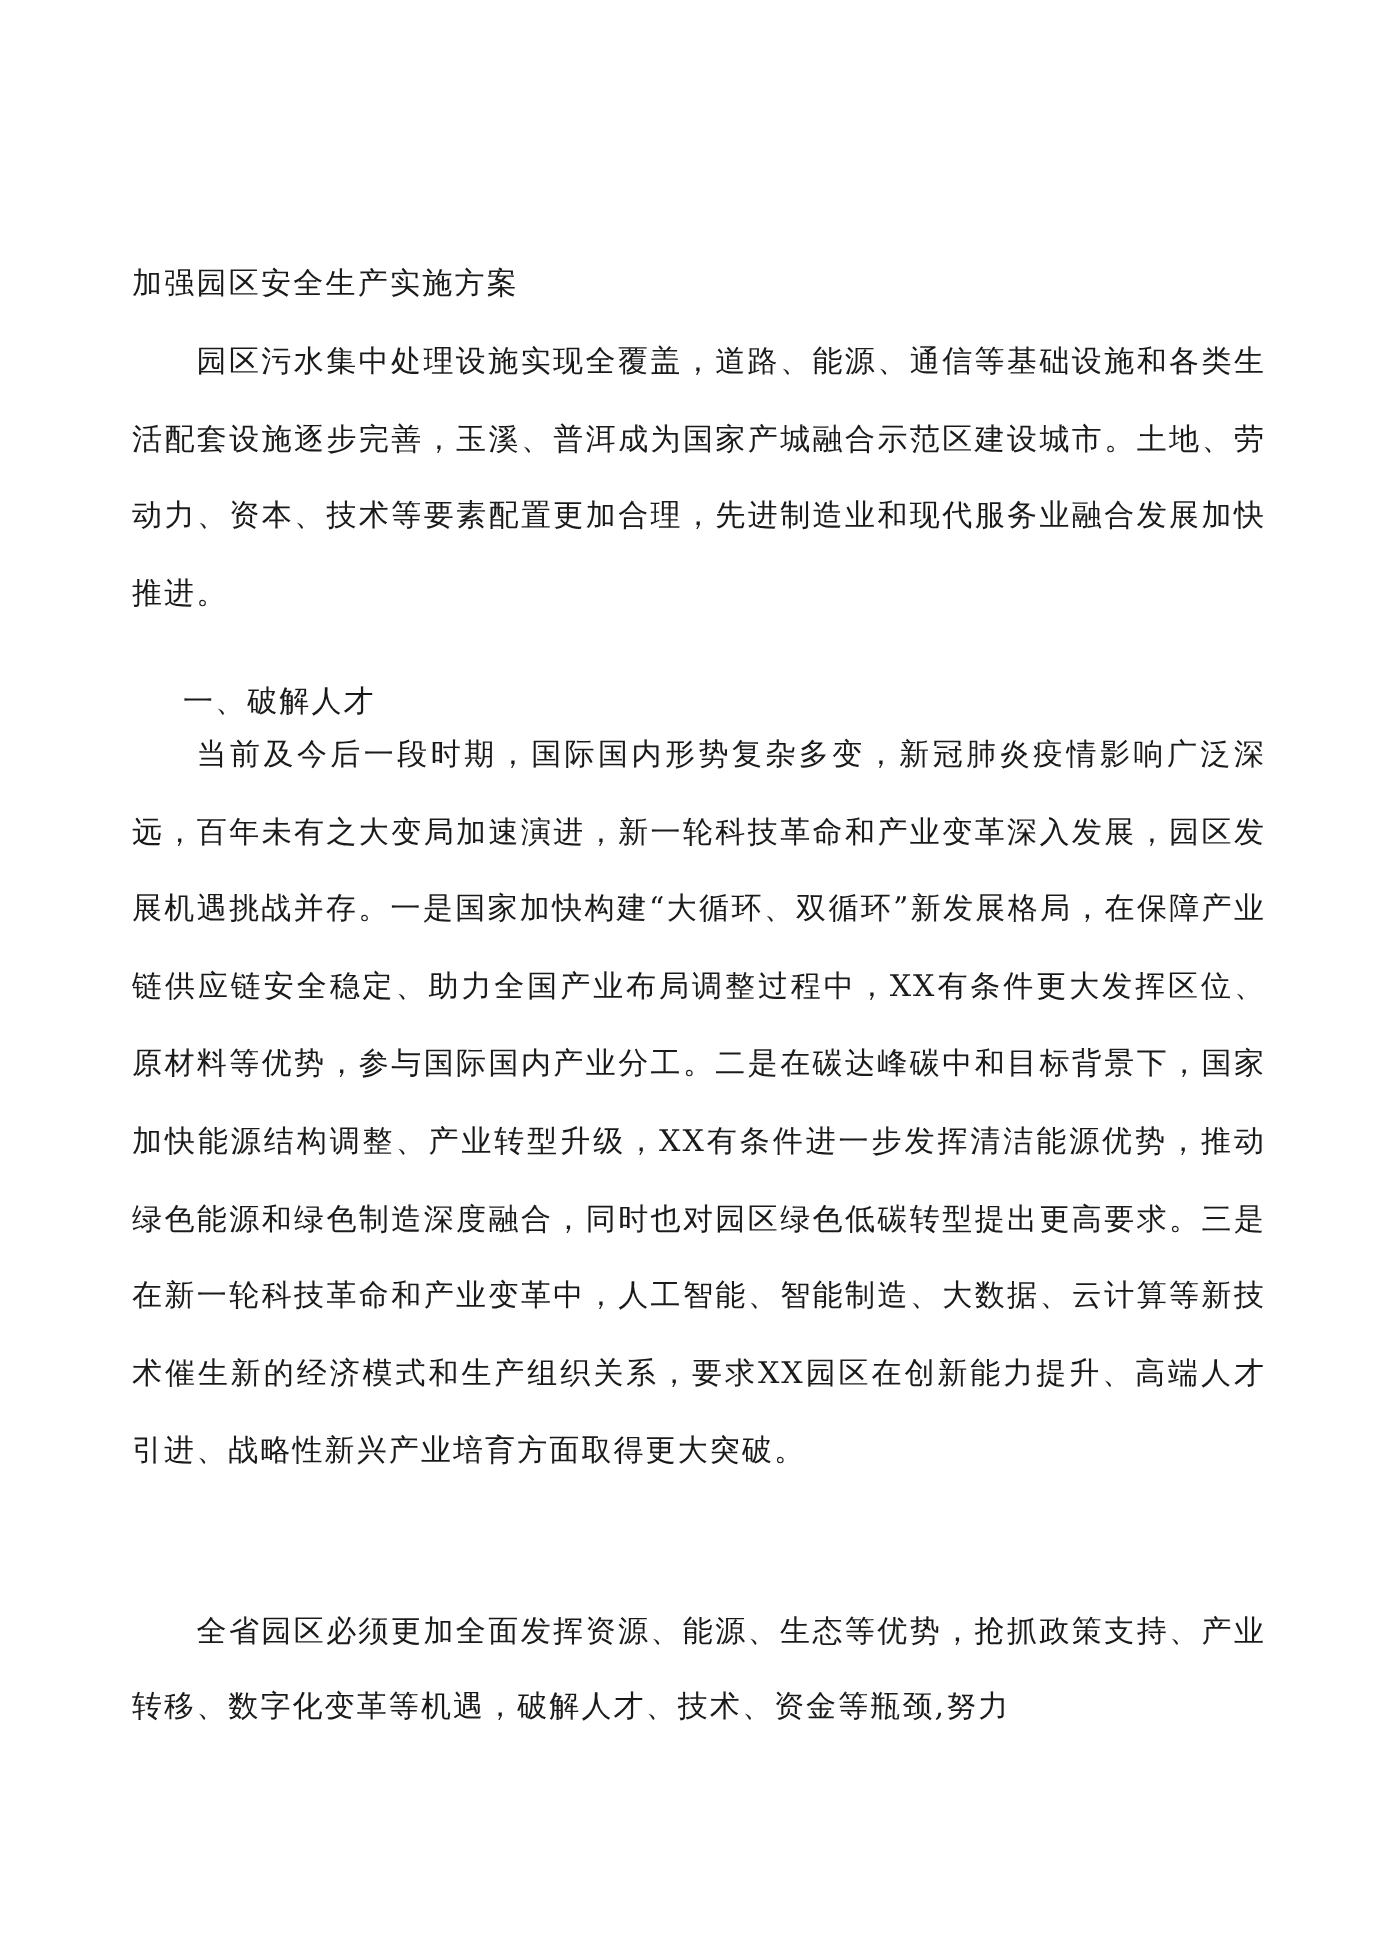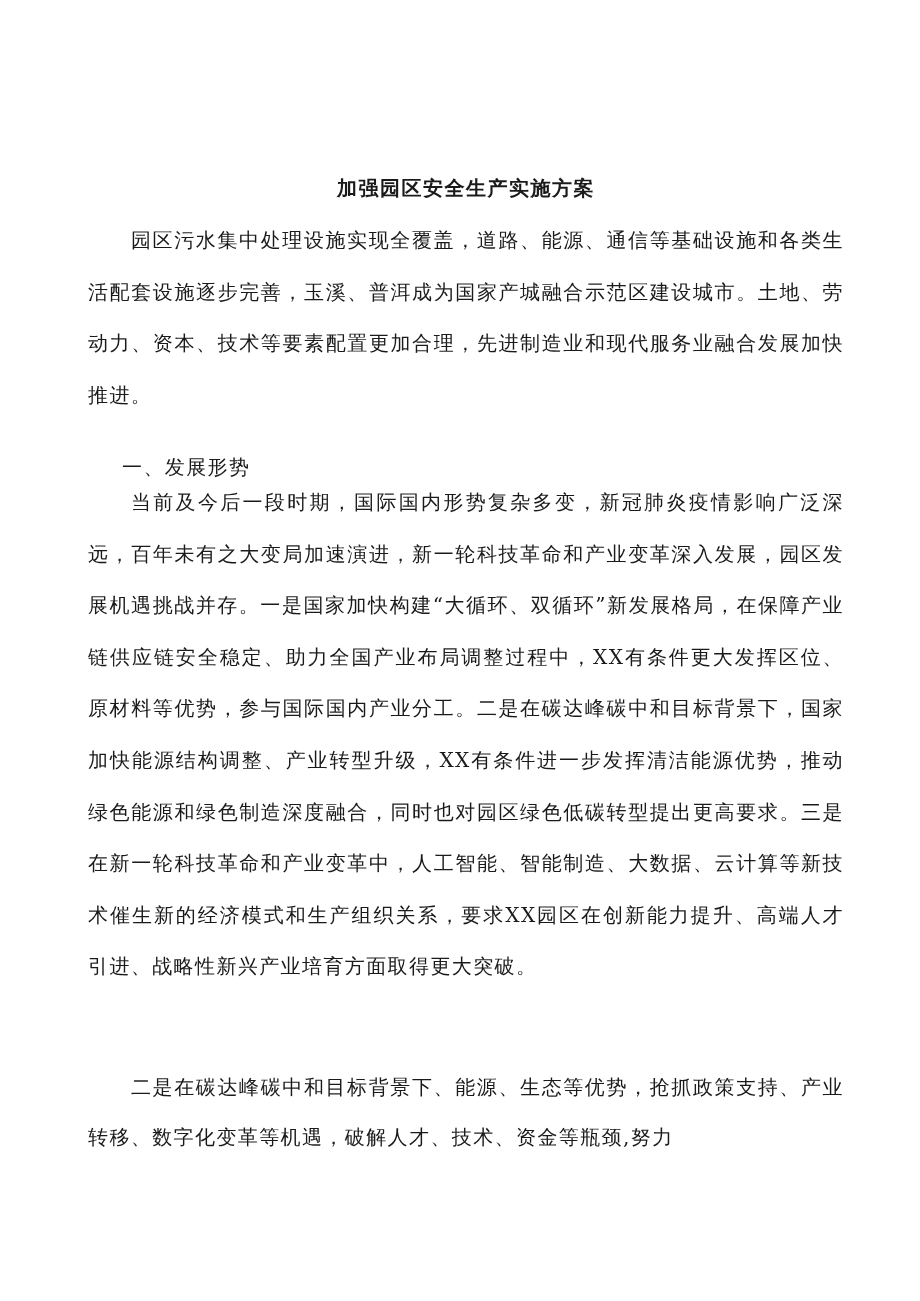--- a/index.html
+++ b/index.html
@@ -19,26 +19,24 @@
       position: absolute;
       left: 88px;
       top: 0;
       width: 756px;
     }
     .title {
       position: absolute;
       top: 174px;
       left: 0;
       width: 756px;
-      text-align: center;
       font-size: 20px;
       line-height: 28px;
       letter-spacing: 1.5px;
       white-space: nowrap;
-      font-weight: bold;
     }
     .para {
       position: absolute;
       left: 0;
       width: 756px;
       font-size: 20px;
       line-height: 51.6px;
       text-align: justify;
       text-align-last: left;
       text-indent: 43px;
@@ -58,18 +56,18 @@
     #p3 { top: 1062px; line-height: 50px; }
   </style>
 </head>
 <body>
 
 <div class="page">
   <div class="title">加强园区安全生产实施方案</div>
 
   <div class="para" id="p1">园区污水集中处理设施实现全覆盖，道路、能源、通信等基础设施和各类生活配套设施逐步完善，玉溪、普洱成为国家产城融合示范区建设城市。土地、劳动力、资本、技术等要素配置更加合理，先进制造业和现代服务业融合发展加快推进。</div>
 
-  <div class="heading" id="h1">一、发展形势</div>
+  <div class="heading" id="h1">一、破解人才</div>
 
   <div class="para" id="p2">当前及今后一段时期，国际国内形势复杂多变，新冠肺炎疫情影响广泛深远，百年未有之大变局加速演进，新一轮科技革命和产业变革深入发展，园区发展机遇挑战并存。一是国家加快构建“大循环、双循环”新发展格局，在保障产业链供应链安全稳定、助力全国产业布局调整过程中，XX有条件更大发挥区位、原材料等优势，参与国际国内产业分工。二是在碳达峰碳中和目标背景下，国家加快能源结构调整、产业转型升级，XX有条件进一步发挥清洁能源优势，推动绿色能源和绿色制造深度融合，同时也对园区绿色低碳转型提出更高要求。三是在新一轮科技革命和产业变革中，人工智能、智能制造、大数据、云计算等新技术催生新的经济模式和生产组织关系，要求XX园区在创新能力提升、高端人才引进、战略性新兴产业培育方面取得更大突破。</div>
 
-  <div class="para" id="p3">二是在碳达峰碳中和目标背景下、能源、生态等优势，抢抓政策支持、产业转移、数字化变革等机遇，破解人才、技术、资金等瓶颈,努力</div>
+  <div class="para" id="p3">全省园区必须更加全面发挥资源、能源、生态等优势，抢抓政策支持、产业转移、数字化变革等机遇，破解人才、技术、资金等瓶颈,努力</div>
 </div>
 
 </body></html>

